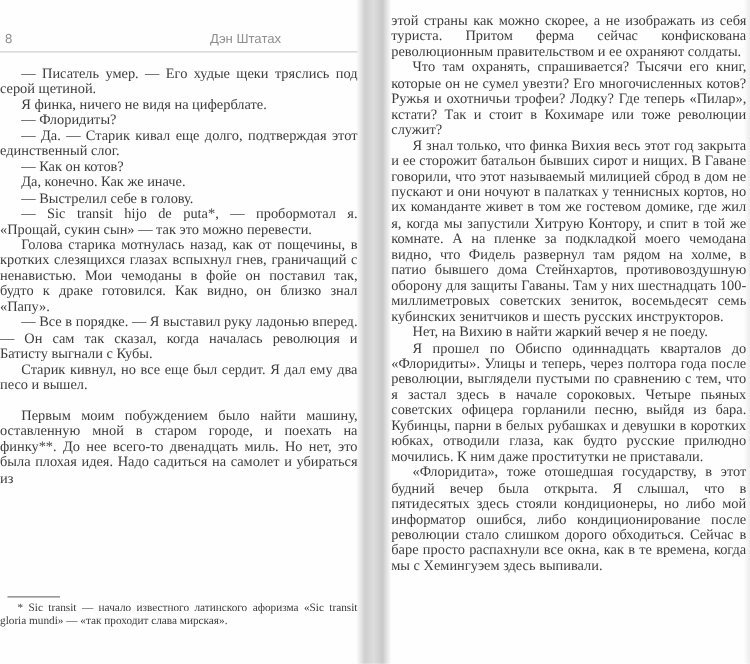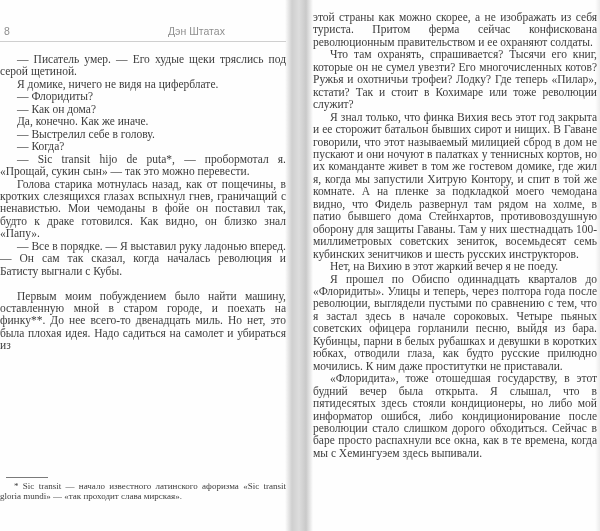--- a/index.html
+++ b/index.html
@@ -57,43 +57,44 @@
 
 <div class="spread">
 
   <div class="page page-left">
     <div class="pheader">
       <span class="pagenum-left">8</span>
       <span class="author">Дэн Штатах</span>
     </div>
     <div class="ptext">
       <p>— Писатель умер. — Его худые щеки тряслись под серой щетиной.</p>
-      <p>Я домике, ничего не видя на циферблате.</p>
+      <p>Я финка, ничего не видя на циферблате.</p>
       <p>— Флоридиты?</p>
-      <p>— Как он дома?</p>
+      <p>— Да. — Старик кивал еще долго, подтверждая этот единственный слог.</p>
+      <p>— Как он котов?</p>
       <p>Да, конечно. Как же иначе.</p>
       <p>— Выстрелил себе в голову.</p>
-      <p>— Когда?</p>
       <p>— Sic transit hijo de puta*, — пробормотал я. «Прощай, сукин сын» — так это можно перевести.</p>
       <p>Голова старика мотнулась назад, как от пощечины, в кротких слезящихся глазах вспыхнул гнев, граничащий с ненавистью. Мои чемоданы в фойе он поставил так, будто к драке готовился. Как видно, он близко знал «Папу».</p>
       <p>— Все в порядке. — Я выставил руку ладонью вперед. — Он сам так сказал, когда началась революция и Батисту выгнали с Кубы.</p>
+      <p>Старик кивнул, но все еще был сердит. Я дал ему два песо и вышел.</p>
       <p class="gap">Первым моим побуждением было найти машину, оставленную мной в старом городе, и поехать на финку**. До нее всего-то двенадцать миль. Но нет, это была плохая идея. Надо садиться на самолет и убираться из</p>
     </div>
     <div class="footnotes">
       <div class="fnrule"></div>
       <p>* Sic transit — начало известного латинского афоризма «Sic transit gloria mundi» — «так проходит слава мирская».</p>
     </div>
   </div>
 
   <div class="page page-right">
     <div class="ptext">
       <p class="noindent">этой страны как можно скорее, а не изображать из себя туриста. Притом ферма сейчас конфискована революционным правительством и ее охраняют солдаты.</p>
       <p>Что там охранять, спрашивается? Тысячи его книг, которые он не сумел увезти? Его многочисленных котов? Ружья и охотничьи трофеи? Лодку? Где теперь «Пилар», кстати? Так и стоит в Кохимаре или тоже революции служит?</p>
       <p>Я знал только, что финка Вихия весь этот год закрыта и ее сторожит батальон бывших сирот и нищих. В Гаване говорили, что этот называемый милицией сброд в дом не пускают и они ночуют в палатках у теннисных кортов, но их команданте живет в том же гостевом домике, где жил я, когда мы запустили Хитрую Контору, и спит в той же комнате. А на пленке за подкладкой моего чемодана видно, что Фидель развернул там рядом на холме, в патио бывшего дома Стейнхартов, противовоздушную оборону для защиты Гаваны. Там у них шестнадцать 100-миллиметровых советских зениток, восемьдесят семь кубинских зенитчиков и шесть русских инструкторов.</p>
-      <p>Нет, на Вихию в этот жаркий вечер я не поеду.</p>
+      <p>Нет, на Вихию в найти жаркий вечер я не поеду.</p>
       <p>Я прошел по Обиспо одиннадцать кварталов до «Флоридиты». Улицы и теперь, через полтора года после революции, выглядели пустыми по сравнению с тем, что я застал здесь в начале сороковых. Четыре пьяных советских офицера горланили песню, выйдя из бара. Кубинцы, парни в белых рубашках и девушки в коротких юбках, отводили глаза, как будто русские прилюдно мочились. К ним даже проститутки не приставали.</p>
       <p>«Флоридита», тоже отошедшая государству, в этот будний вечер была открыта. Я слышал, что в пятидесятых здесь стояли кондиционеры, но либо мой информатор ошибся, либо кондиционирование после революции стало слишком дорого обходиться. Сейчас в баре просто распахнули все окна, как в те времена, когда мы с Хемингуэем здесь выпивали.</p>
     </div>
   </div>
 
   <div class="gutter"></div>
   <div class="edge-right"></div>
 </div>
 
 </body></html>

